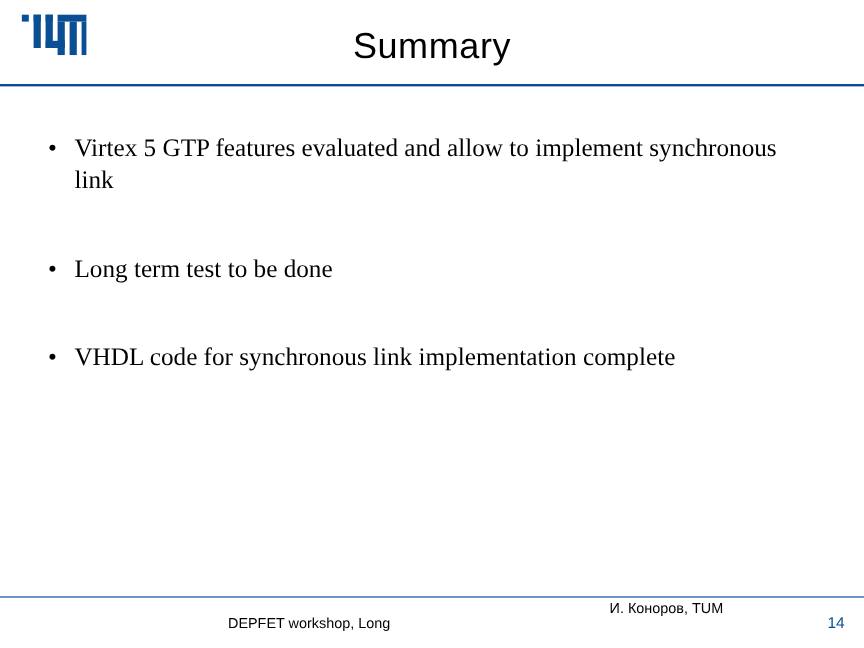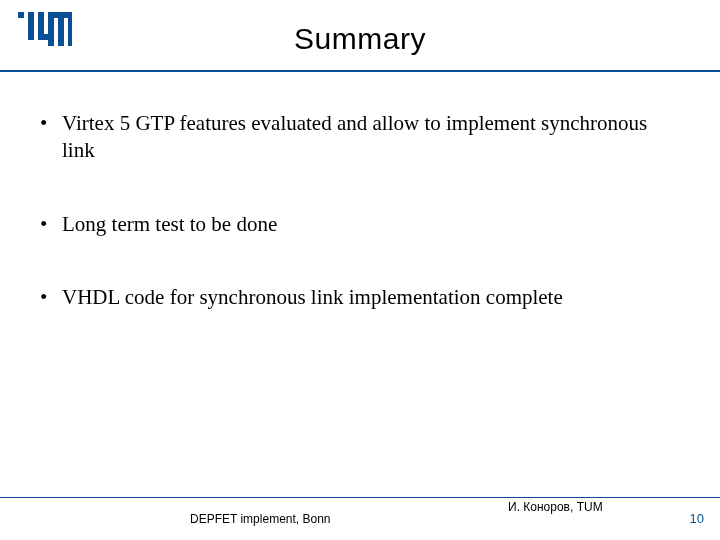--- a/index.html
+++ b/index.html
@@ -46,18 +46,18 @@
   <div class="content">
     <ul>
       <li>Virtex 5 GTP features evaluated and allow to implement synchronous link</li>
       <li>Long term test to be done</li>
       <li>VHDL code for synchronous link implementation complete</li>
     </ul>
   </div>
 
   <div class="footer-line"></div>
   <div class="footer">
-    <span class="foot-left">DEPFET implement, Bonn</span>
+    <span class="foot-left">DEPFET workshop, Long</span>
     <span class="foot-center">И. Коноров, TUM</span>
-    <span class="page-num">10</span>
+    <span class="page-num">14</span>
   </div>
 
 </div>
 
 </body></html>

